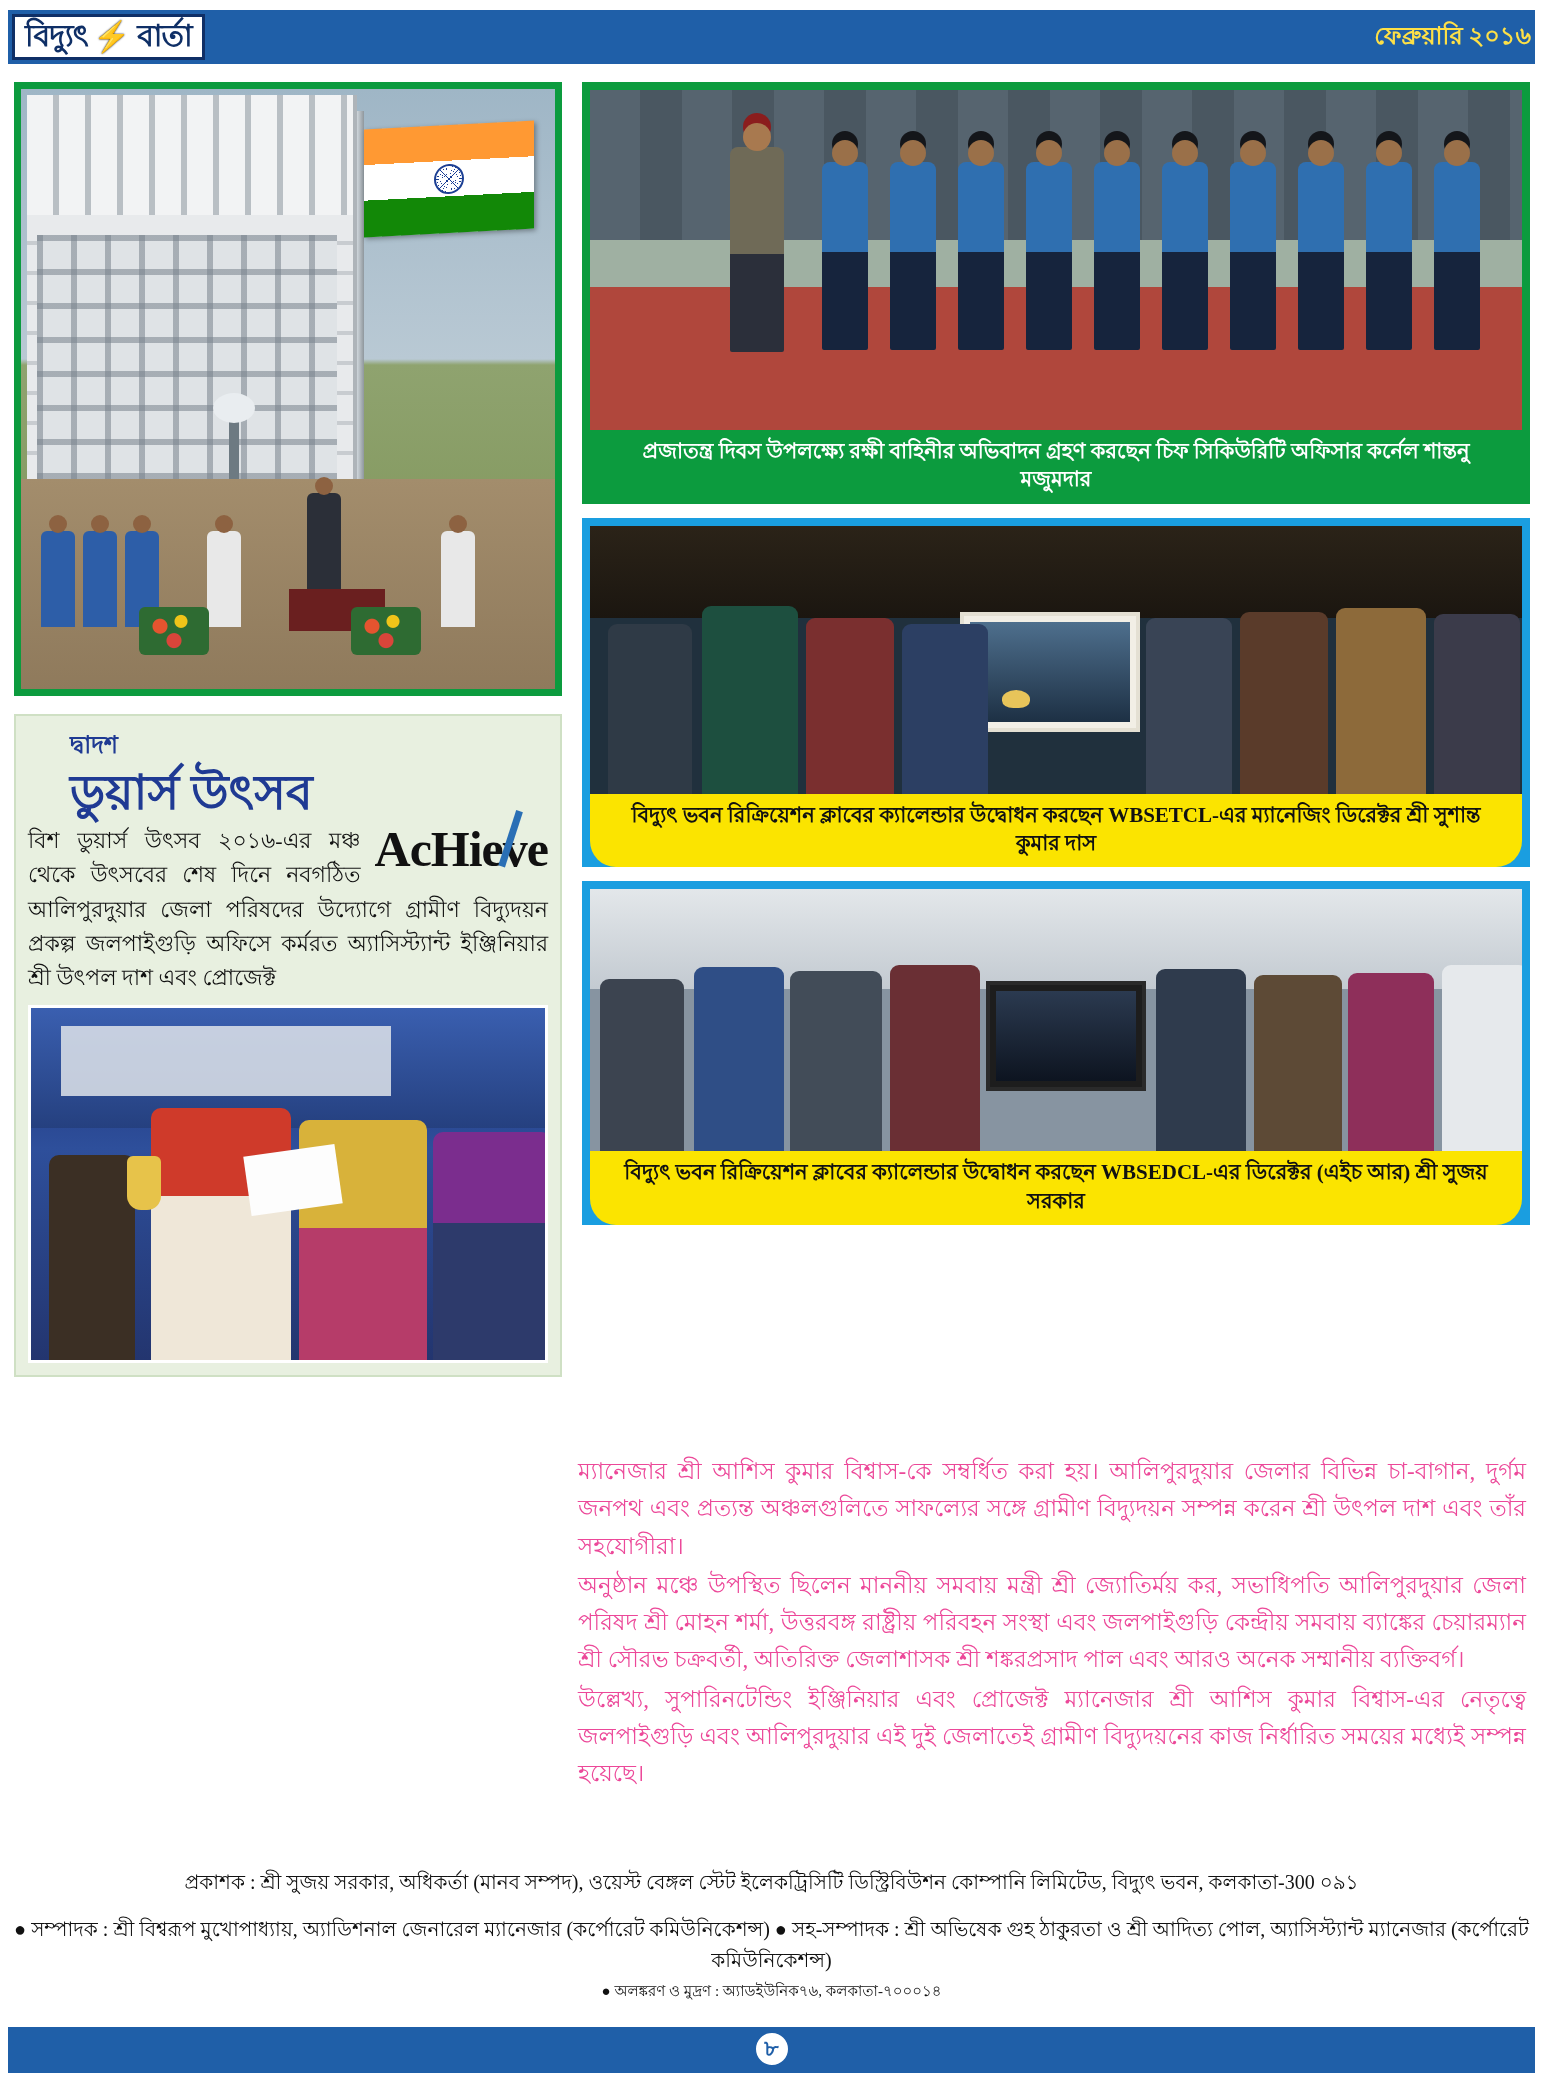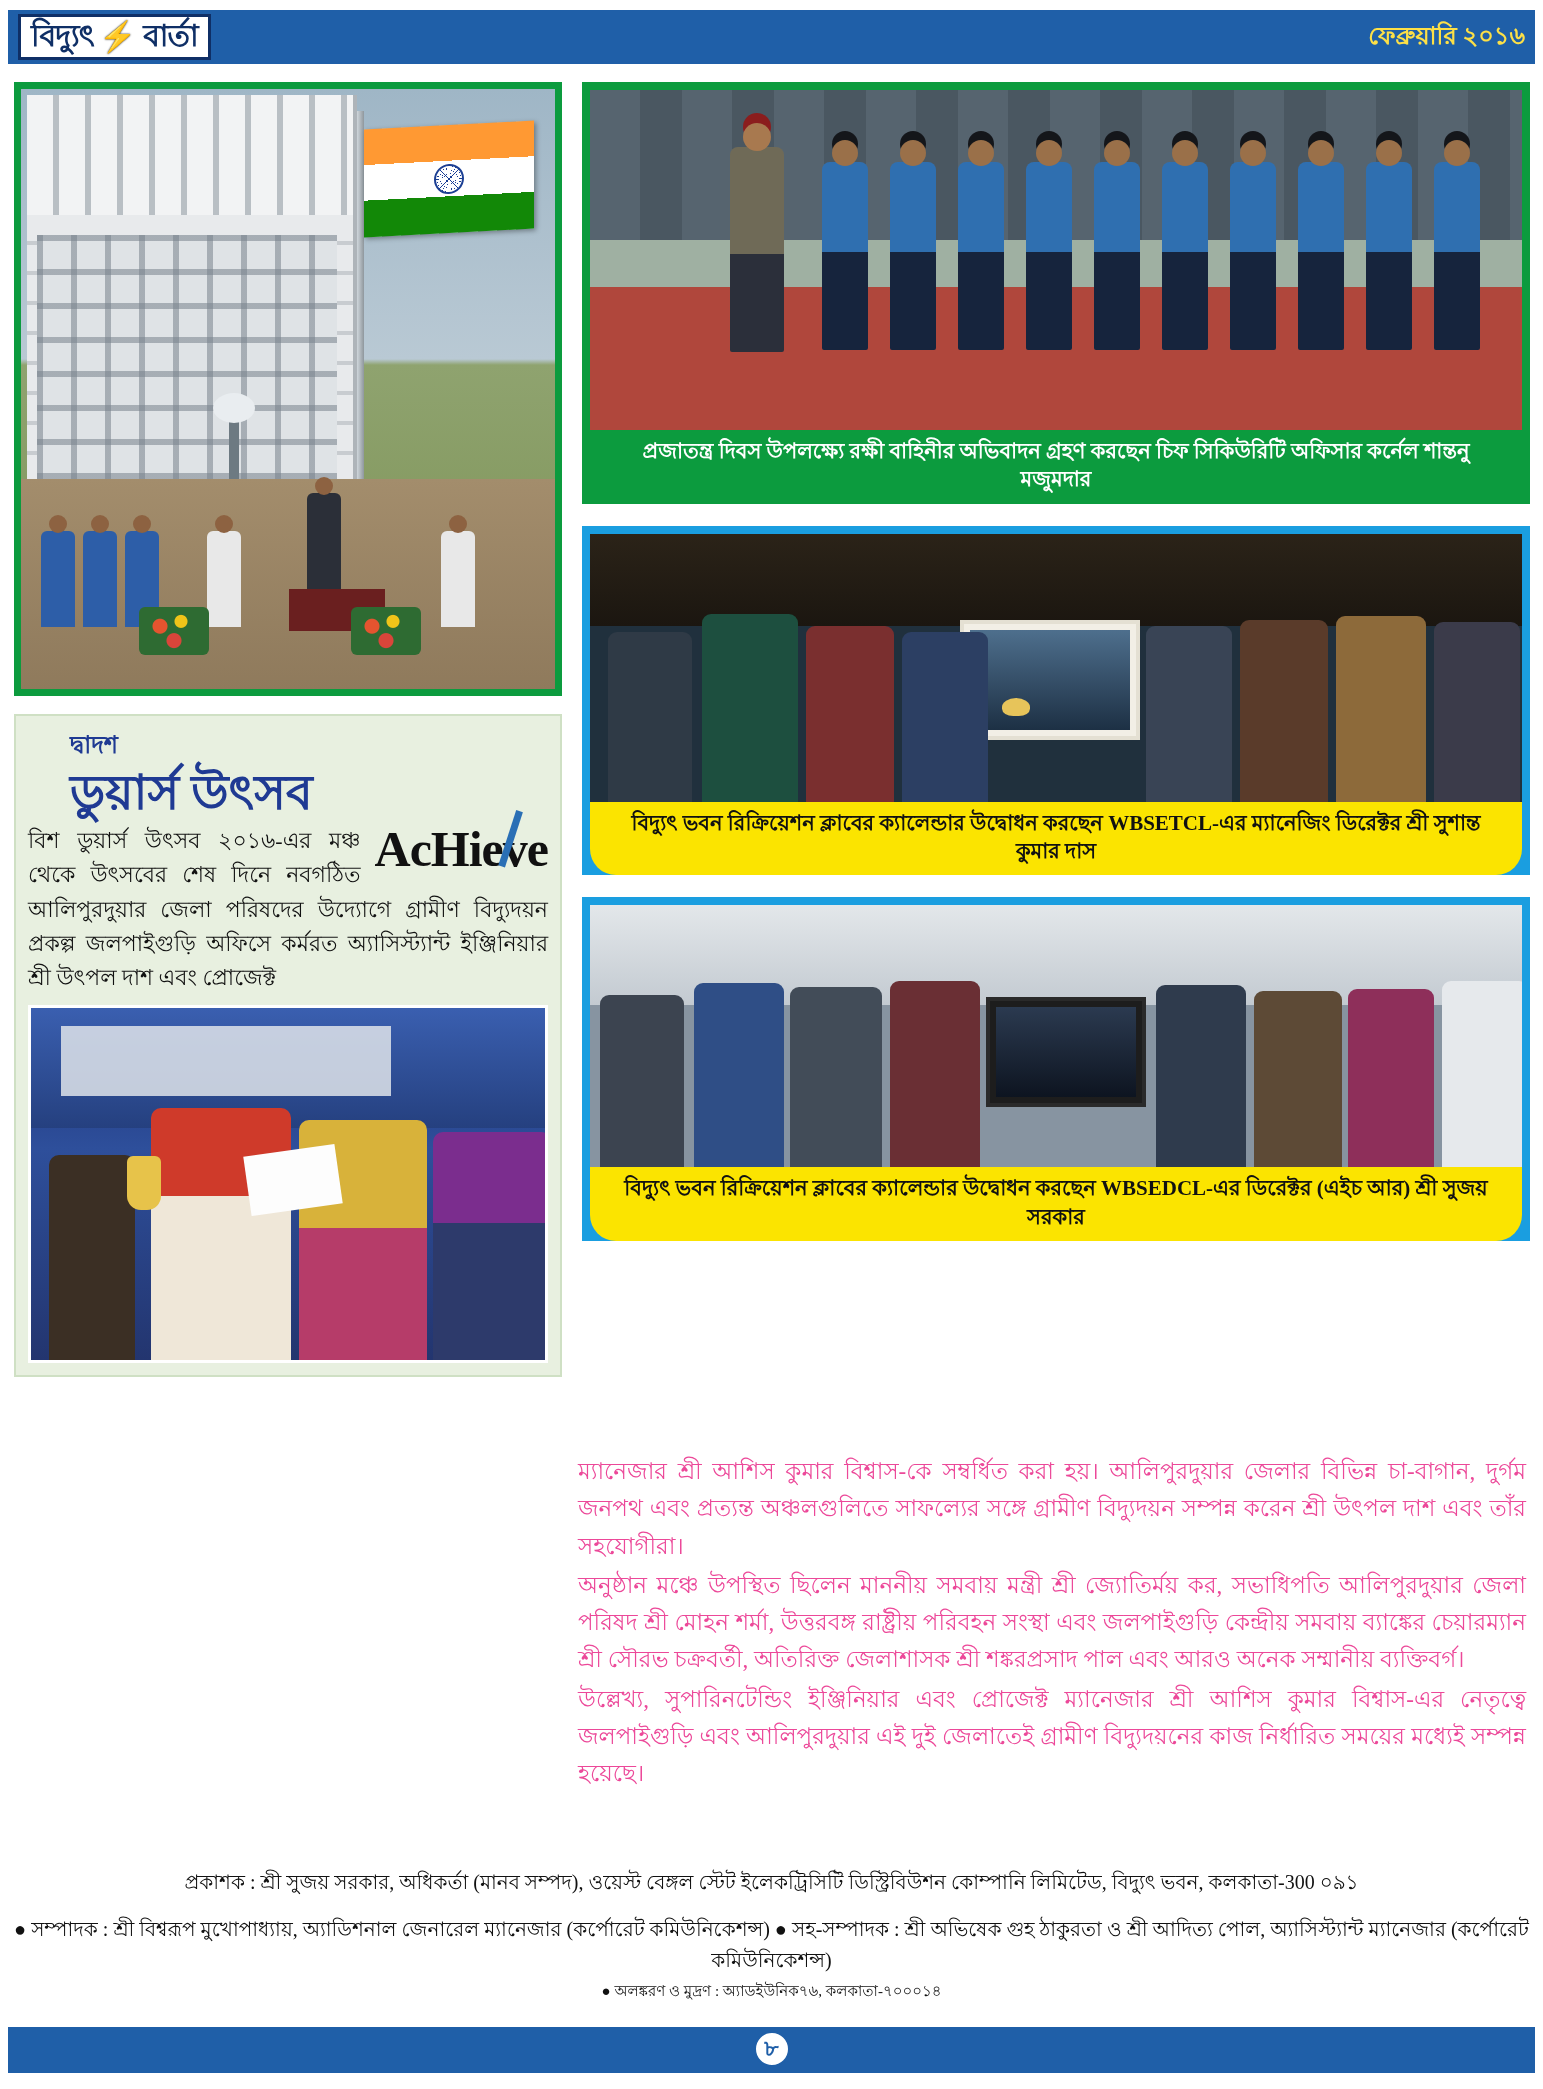--- a/index.html
+++ b/index.html
@@ -18,21 +18,21 @@
 
   
   .masthead {
     position: absolute;
     top: 10px; left: 8px; right: 8px;
     height: 54px;
     background: #1f5fa8;
     display: flex;
     align-items: center;
     justify-content: space-between;
-    padding: 0 10px;
+    padding: 0 4px;
   }
   .logo-box {
     display: flex;
     align-items: center;
     gap: 6px;
     background: #ffffff;
     border: 3px solid #0f2f66;
     padding: 2px 10px;
     height: 46px;
   }
@@ -162,21 +162,21 @@
   .st-p3 { left: 268px; width: 128px; height: 240px; background: linear-gradient(180deg,#d8b23a 0 45%, #b63c69 45% 100%); }
   .st-p4 { left: 402px; width: 118px; height: 228px; background: linear-gradient(180deg,#7b2d8e 0 40%, #2d3a6b 40% 100%); }
   .trophy { position:absolute; left: 96px; bottom: 150px; width: 34px; height: 54px; background:#e7c34a; border-radius: 6px 6px 14px 14px; }
   .paper { position:absolute; left: 216px; bottom: 150px; width: 92px; height: 60px; background:#fdfdfd; transform: rotate(-8deg); }
 
   
   .right-col {
     position: absolute;
     top: 82px; left: 582px; width: 948px;
   }
-  .card { margin-bottom: 22px; }
+  .card { margin-bottom: 14px; }
   .card-green { background: #0c9b3e; padding: 8px 8px 0 8px; }
   .card-blue  { background: #1a9ee0; padding: 8px 8px 0 8px; }
   .card-blue2 { background: #1a9ee0; padding: 8px 8px 0 8px; }
   .cap-yellow {
     background: #fbe400;
     color: #111;
     border-radius: 0 0 26px 26px;
   }
   .caption {
     font-family: "Liberation Serif", serif;

